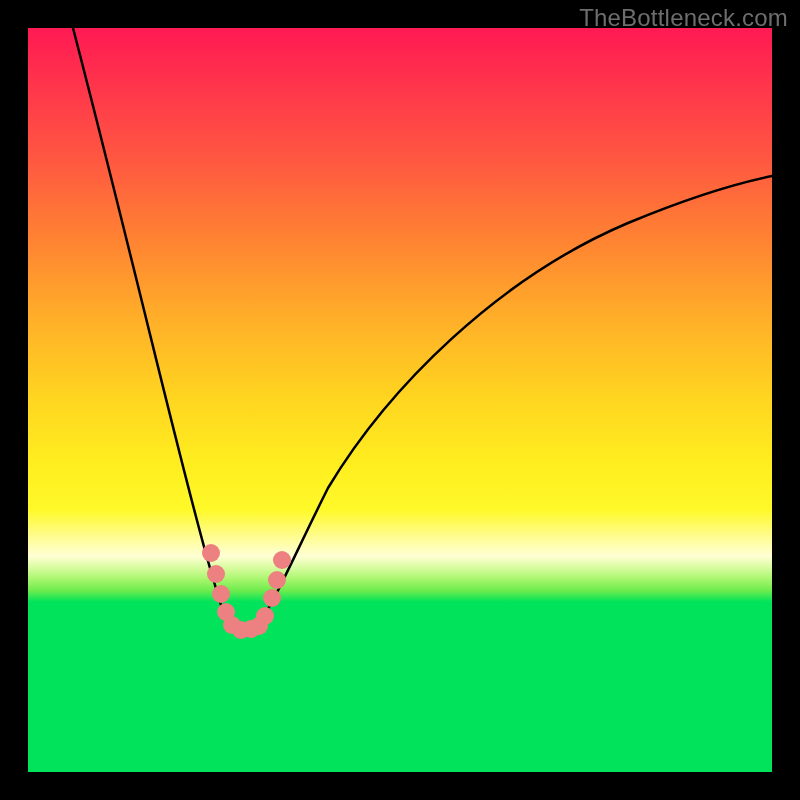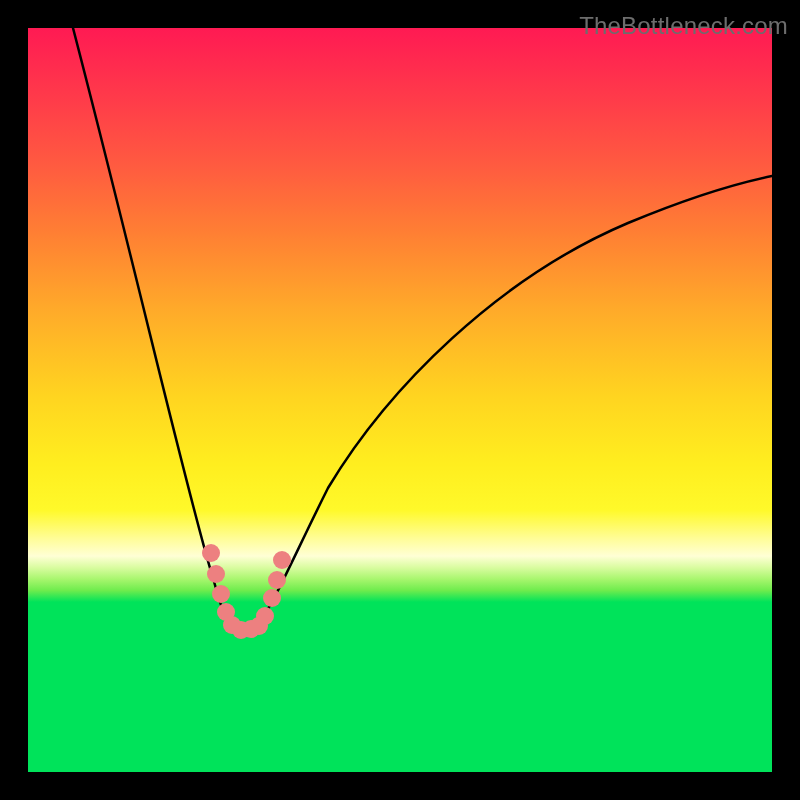--- a/index.html
+++ b/index.html
@@ -45,21 +45,21 @@
   .green-band {
     position: absolute;
     left: 0;
     top: 574px;
     width: 744px;
     height: 170px;
     background: #00e35a;
   }
   .watermark {
     position: absolute;
-    top: 12px;
+    top: 4px;
     right: 12px;
     color: #6d6d6d;
     font-size: 24px;
     font-weight: 500;
     letter-spacing: 0.2px;
   }
   svg.curves {
     position: absolute;
     left: 28px;
     top: 28px;

